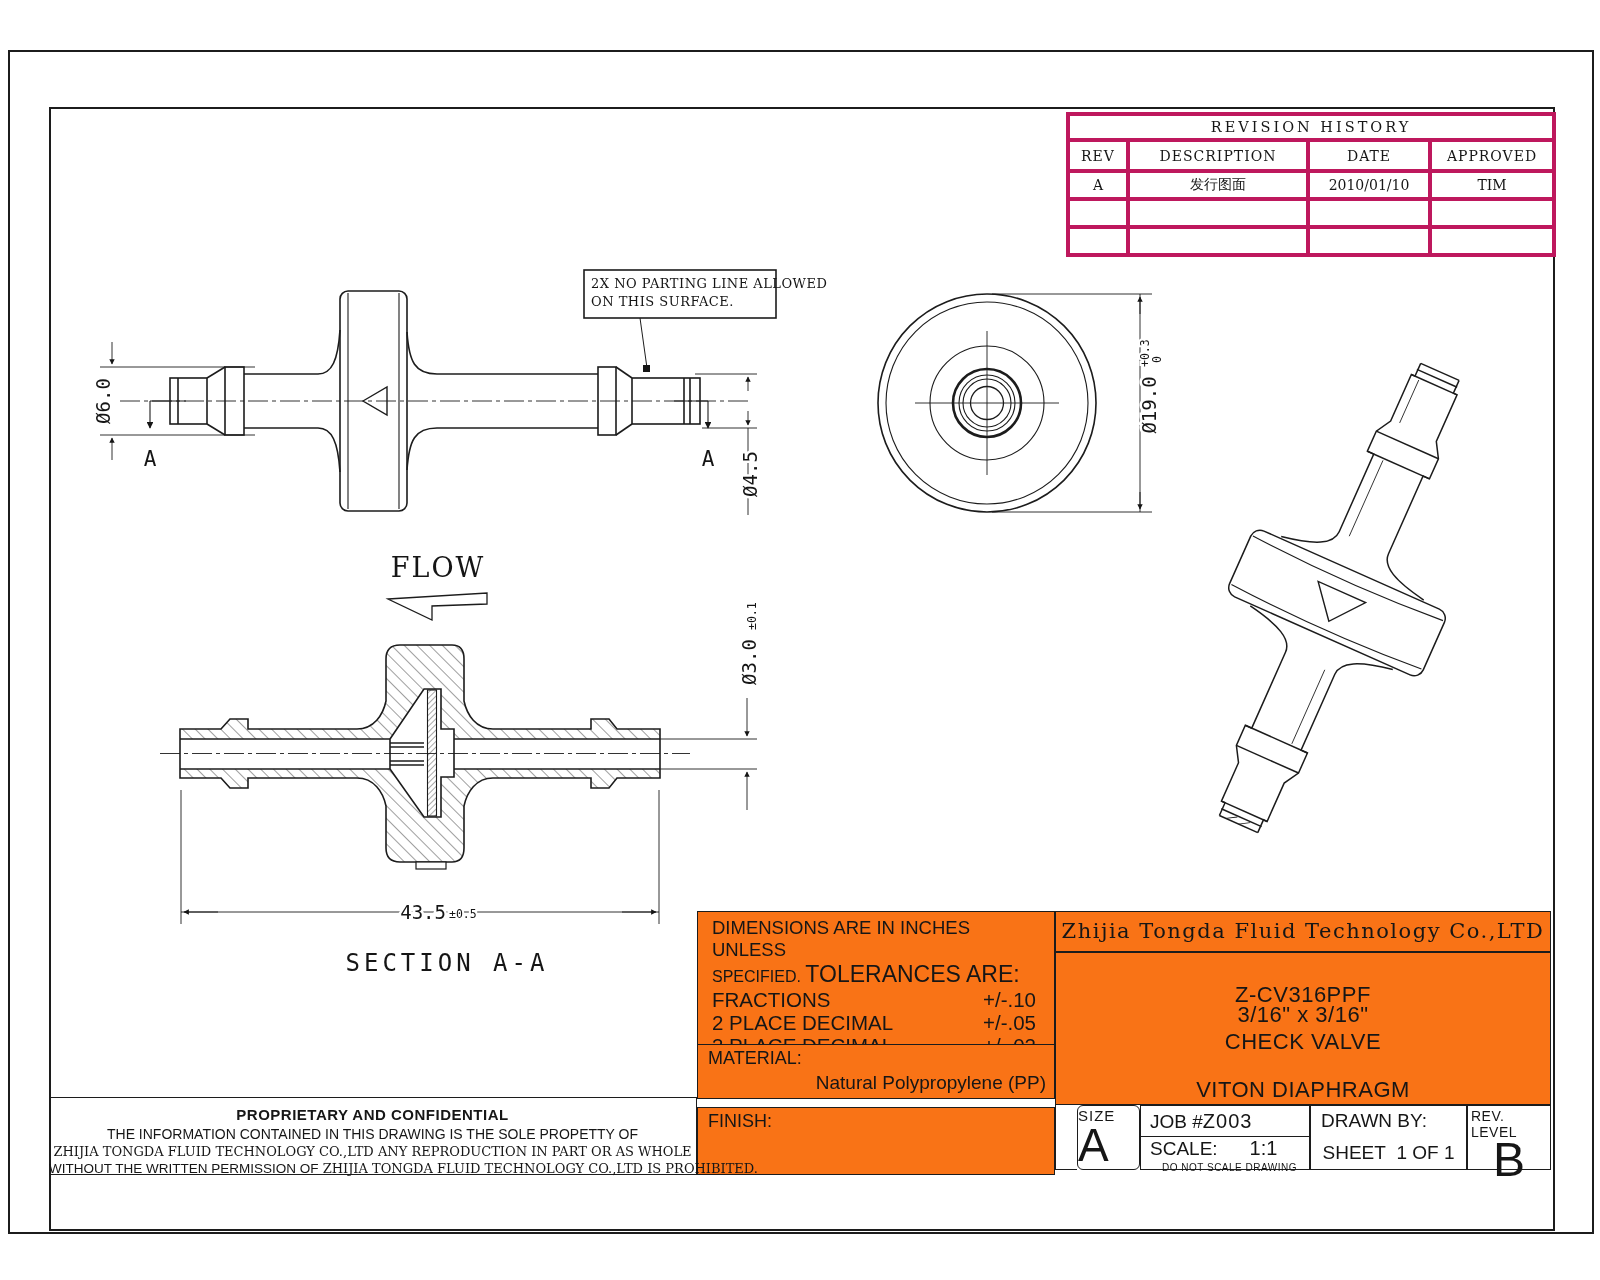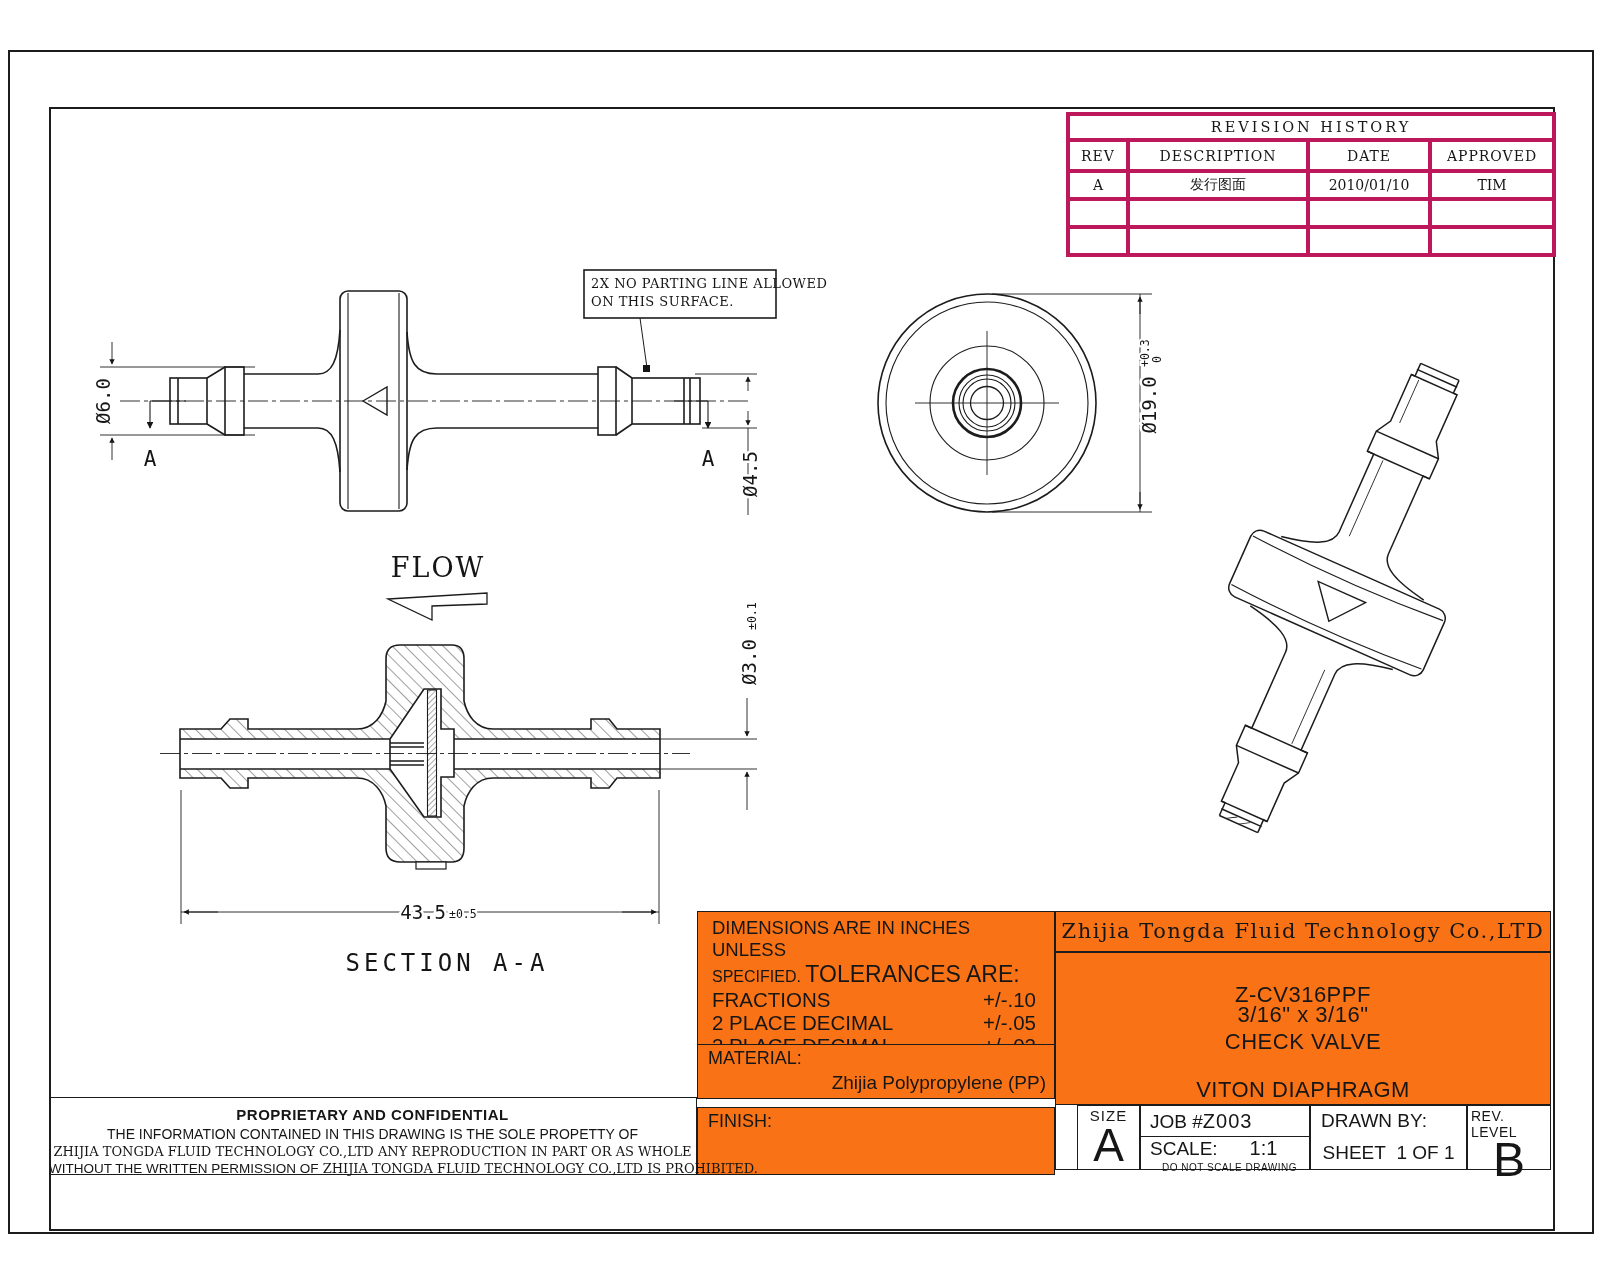--- a/index.html
+++ b/index.html
@@ -30,21 +30,21 @@
   .fin-label{font-size:18px;}
   .company-box{left:1055px;top:911px;width:496px;height:41px;font-family:"DejaVu Serif",serif;
                font-size:21px;letter-spacing:1.5px;text-align:center;line-height:39px;white-space:nowrap;}
   .desc-box{left:1055px;top:952px;width:496px;height:153px;text-align:center;}
   .desc-box div{position:absolute;width:100%;font-size:22px;letter-spacing:0.5px;}
   .d-pn{top:20px;margin-top:9px;}
   .d-sz{top:49px;font-size:21px;}
   .d-nm{top:76px;}
   .d-note{top:124px;letter-spacing:2px;}
   .cell{position:absolute;top:1105px;height:65px;border:1.5px solid #1c1c1c;box-sizing:border-box;background:#fff;}
-  .size-cell{left:1077px;width:63px;text-align:center;}
+  .size-cell{left:1077px;width:63px;text-align:left;border-radius:6px;}
   .size-lbl{font-size:15px;letter-spacing:1px;margin-top:1px;}
   .size-val{font-size:46px;line-height:42px;}
   .job-cell{left:1140px;width:170px;}
   .job-row{height:31px;border-bottom:1.5px solid #1c1c1c;box-sizing:border-box;padding-left:9px;line-height:30px;font-size:19px;white-space:nowrap;}
   .job-val{font-size:20px;letter-spacing:1px;}
   .scale-row{padding-left:9px;font-size:19px;line-height:22px;white-space:nowrap;}
   .scale-val{font-size:20px;margin-left:32px;}
   .scale-note{font-size:10px;text-align:center;margin-top:-3px;letter-spacing:0.5px;}
   .drawn-cell{left:1310px;width:157px;}
   .drawn-lbl{font-size:19px;padding:4px 0 0 10px;}
@@ -311,21 +311,21 @@
       <span>+/-.02</span>
     </div>
   <div class="tol-row">
       <span>ANGLES</span>
       <span>NOTED</span>
     </div>
 </div>
 
 <div class="box mat-box">
   <div class="mat-label">MATERIAL:</div>
-  <div class="mat-value">Zhijia Polypropylene (PP)</div>
+  <div class="mat-value">Natural Polypropylene (PP)</div>
 </div>
 
 <div class="box fin-box">
   <div class="fin-label">FINISH:</div>
 </div>
 
 <div class="box company-box">Zhijia Tongda Fluid Technology Co.,LTD</div>
 
 <div class="box desc-box">
   <div class="d-pn">Z-CV316PPF</div>

